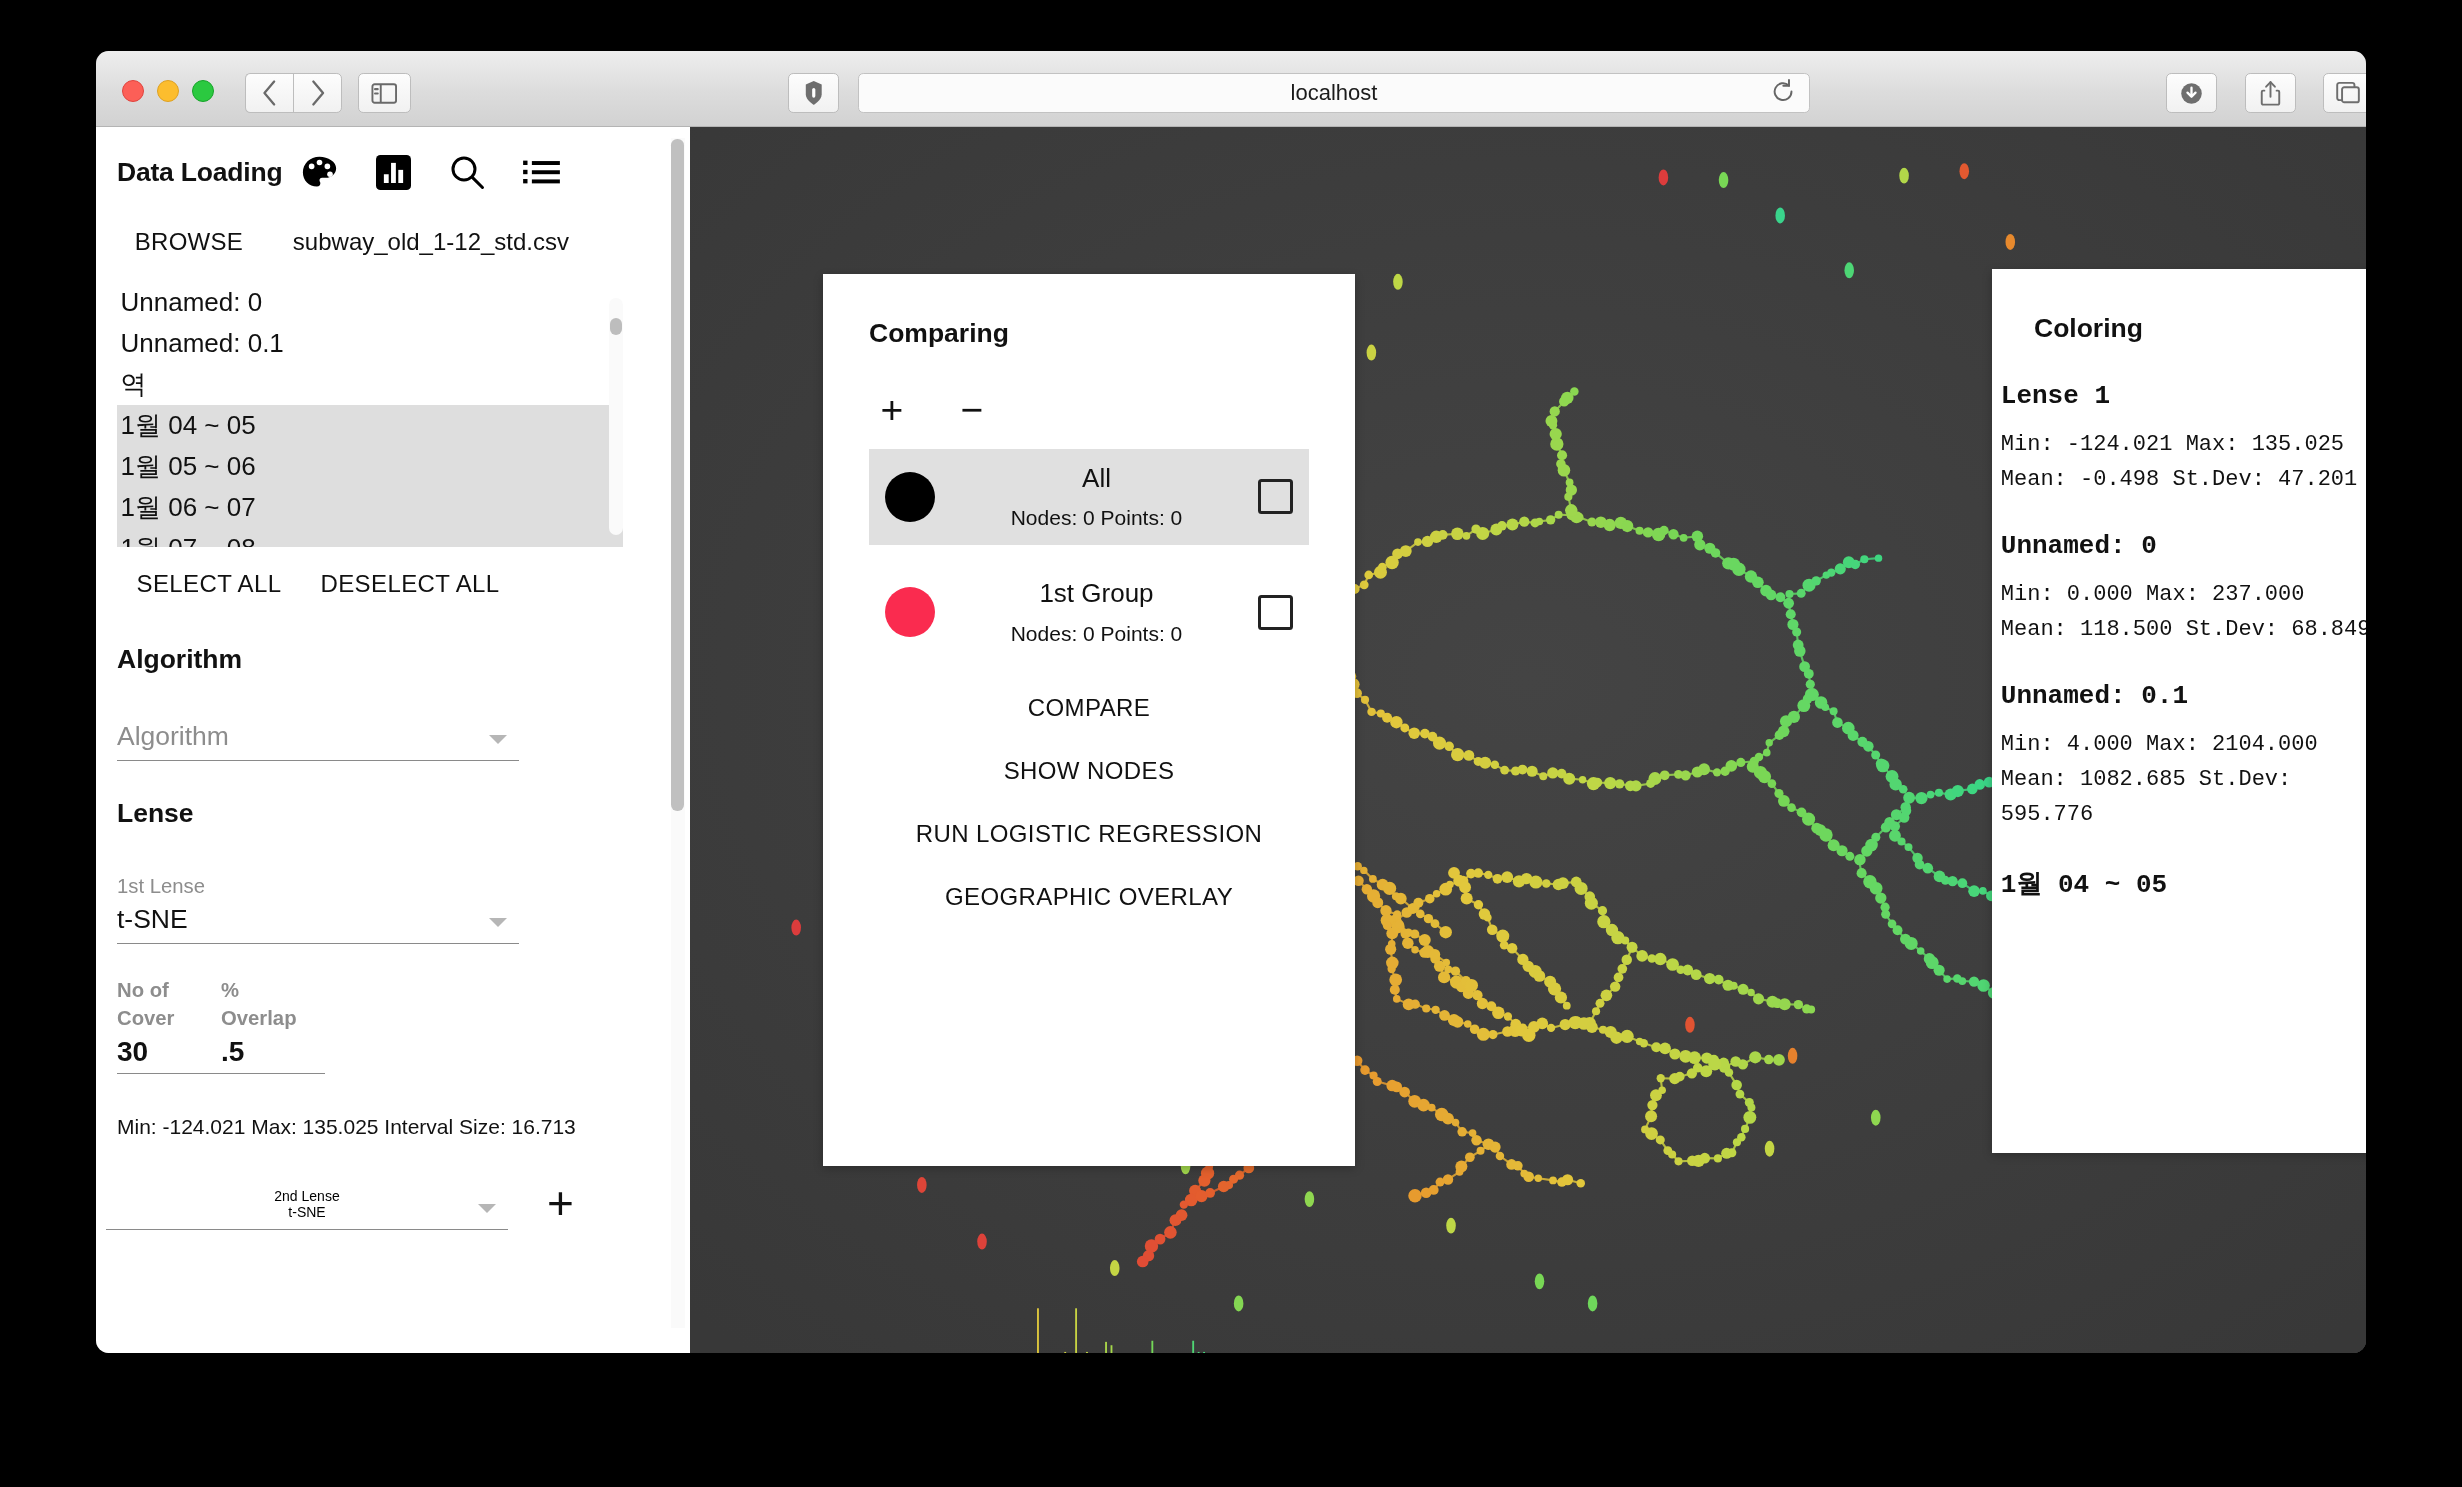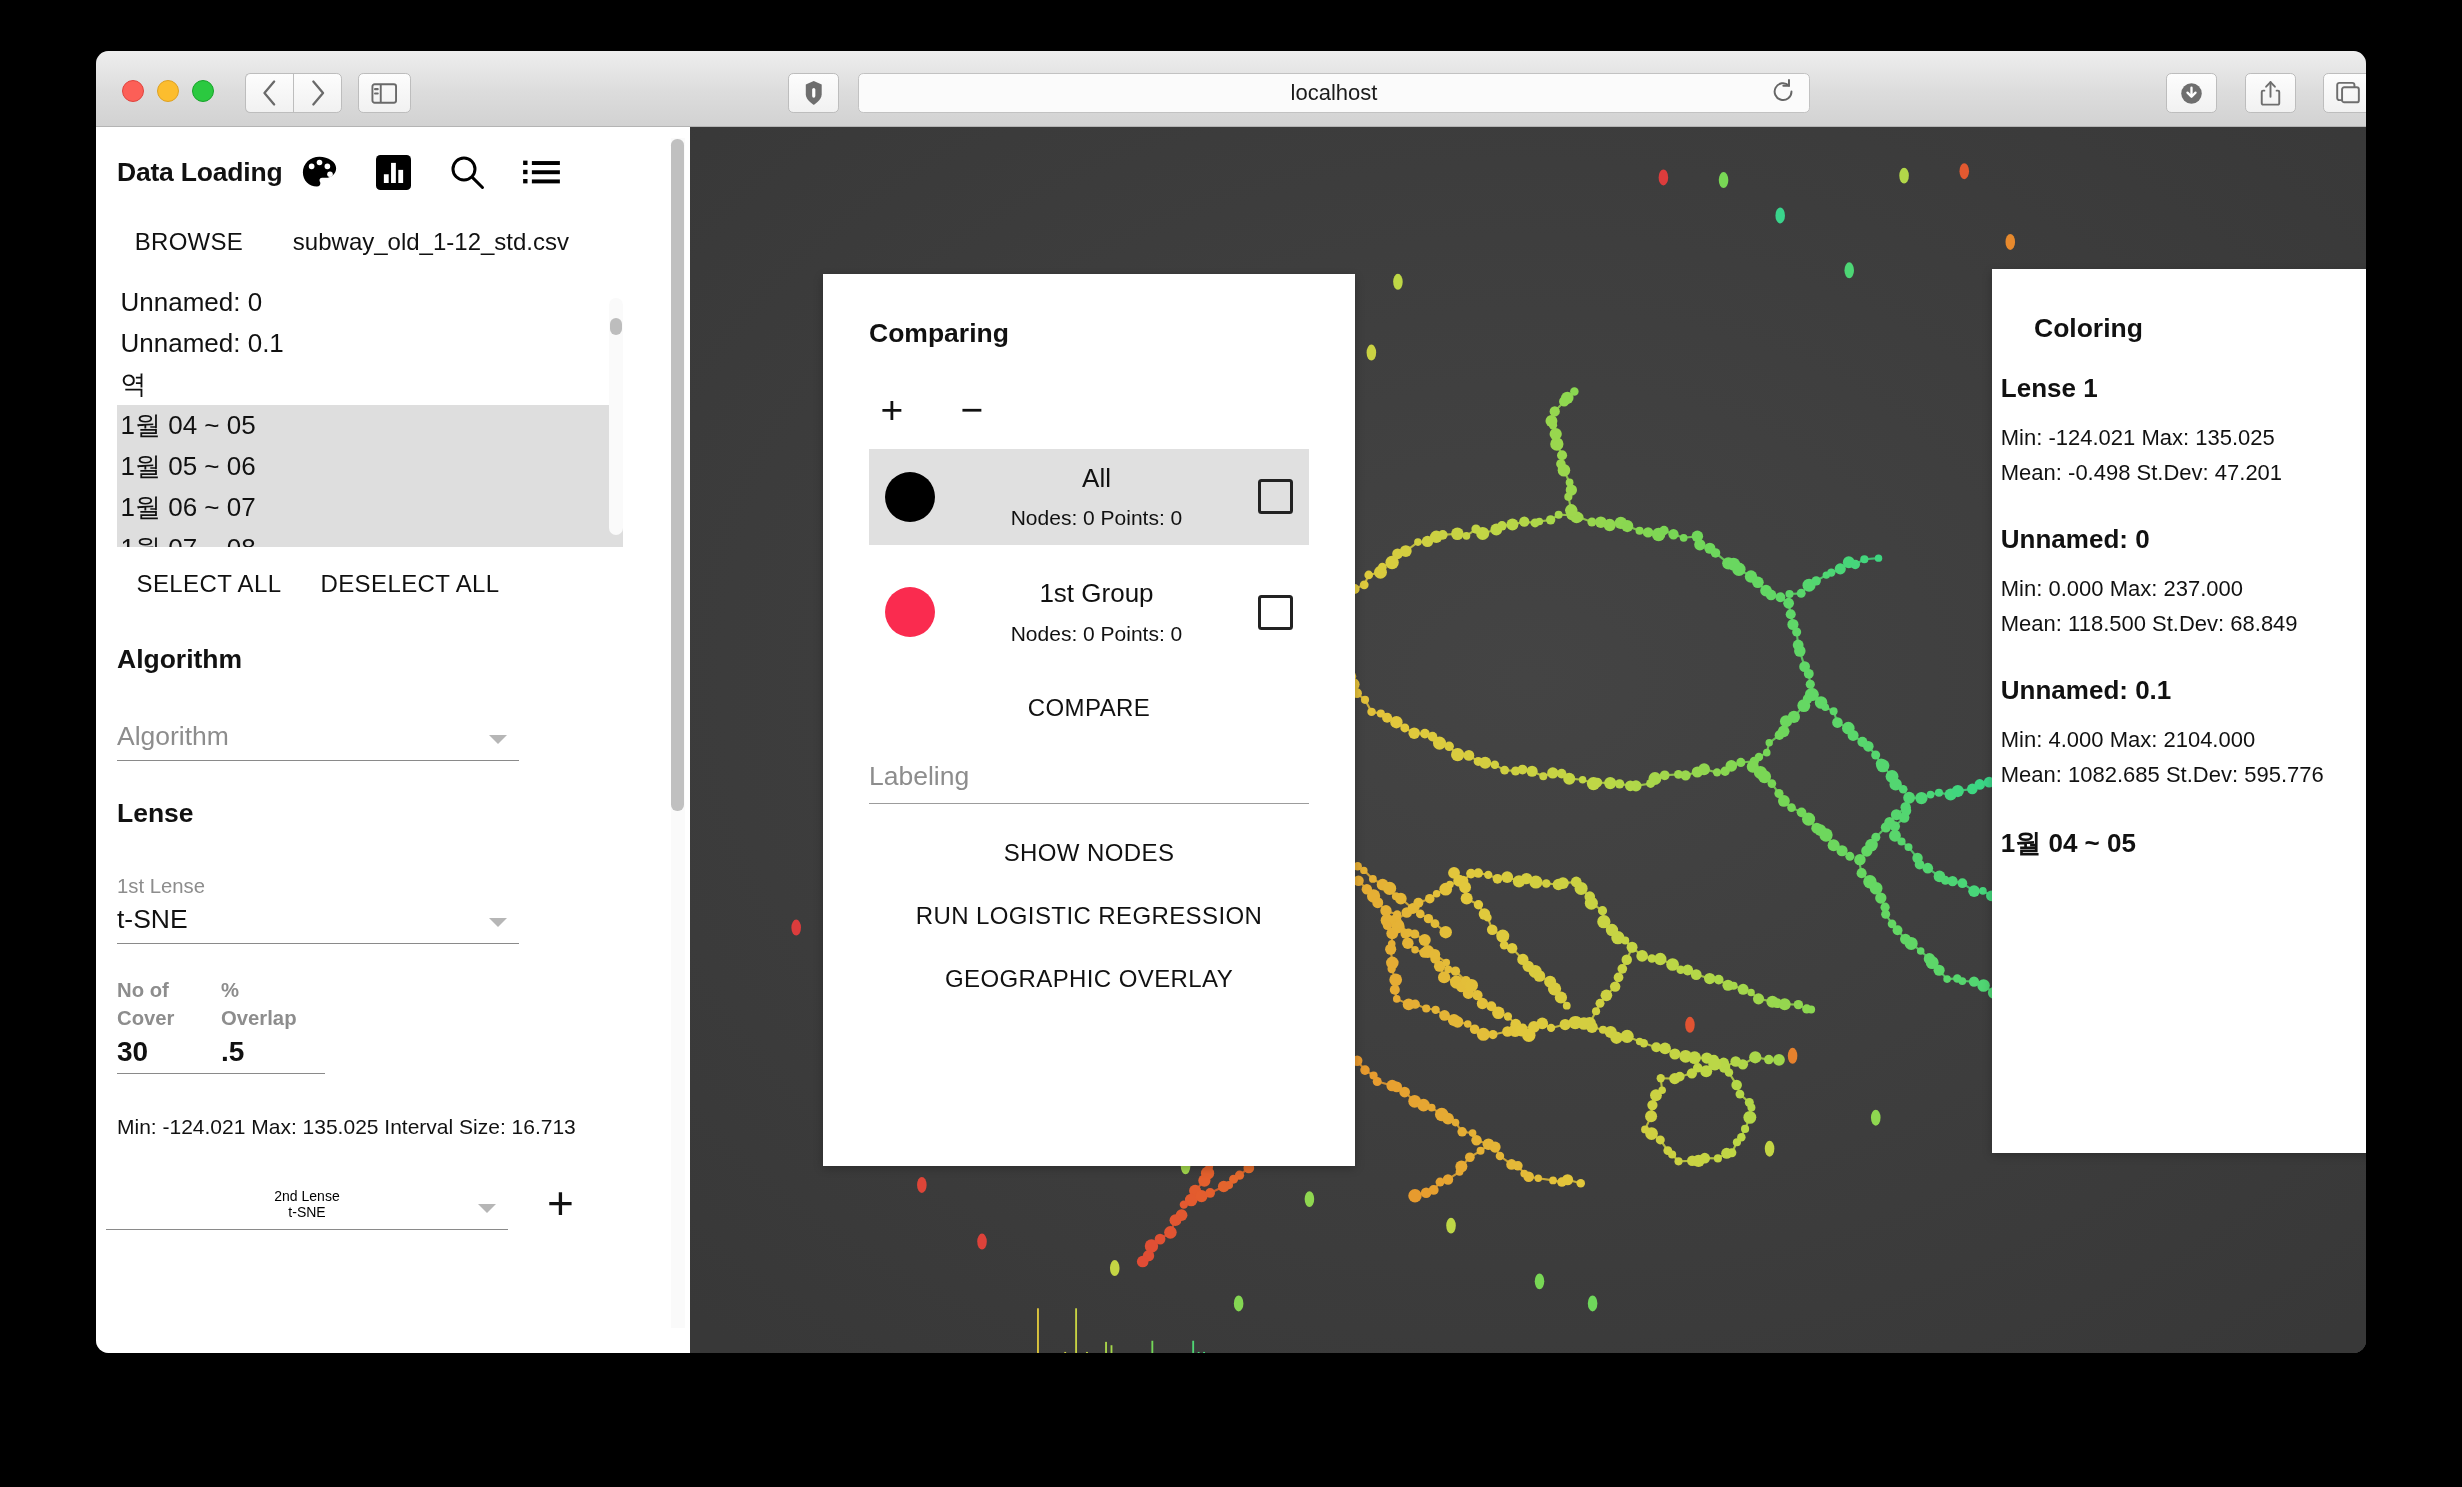--- a/index.html
+++ b/index.html
@@ -142,21 +142,21 @@
   #labeling-ph { font-size:26.5px; color:#8d8d8d; }
 
   .lbl-action { display:block; width:100%; text-align:center; font-size:24px; color:#111; letter-spacing:0.4px; margin-top:35px; background:none;border:none;font-family:inherit;cursor:pointer;}
 
   
   #coloring-panel {
     position:absolute; left:1896px; top:142px; width:440px; height:884px;
     background:#fff; box-shadow:0 2.7px 8.8px rgba(0,0,0,.25); overflow:hidden;
   }
   #clr-title { font-size:26.5px; font-weight:700; color:#111; margin:44px 0 0 42px; }
-  #clr-body { margin-top:29px; padding:0 42px 0 8.8px; }
+  #clr-body { margin-top:37px; padding:0 42px 0 8.8px;font-family:Liberation Mono, monospace; }
   .clr-block { margin-bottom:34px; }
   .clr-h { font-size:26px; font-weight:700; color:#111; margin-bottom:16px; }
   .clr-l { font-size:22px; color:#111; line-height:35px; }
   #clr-fade { position:absolute; left:0; right:0; bottom:0; height:41px; background:#fff; }
 
   
   #histogram { position:absolute; left:748px; top:1176px; width:495px; height:150px;}
   #hist-svg { width:100%; height:111px; display:block;}
 </style>
 </head>
@@ -1908,23 +1908,20 @@
           <div class="group-row">
             <div class="g-dot" style="background:#fa2b4f"></div>
             <div class="g-mid">
               <div class="g-name">1st Group</div>
               <div class="g-counts">Nodes: 0 Points: 0</div>
             </div>
             <div class="g-check"></div>
           </div>
         </div>
       <button id="compare-btn">COMPARE</button>
-      <div id="labeling-field">
-        <div id="labeling-ph">Labeling</div>
-      </div>
       <div id="label-actions">
           <button class="lbl-action">SHOW NODES</button>
           <button class="lbl-action">RUN LOGISTIC REGRESSION</button>
           <button class="lbl-action">GEOGRAPHIC OVERLAY</button>
         </div>
     </div>
 
     <div id="coloring-panel">
       <div id="clr-title">Coloring</div>
       <div id="clr-body">

